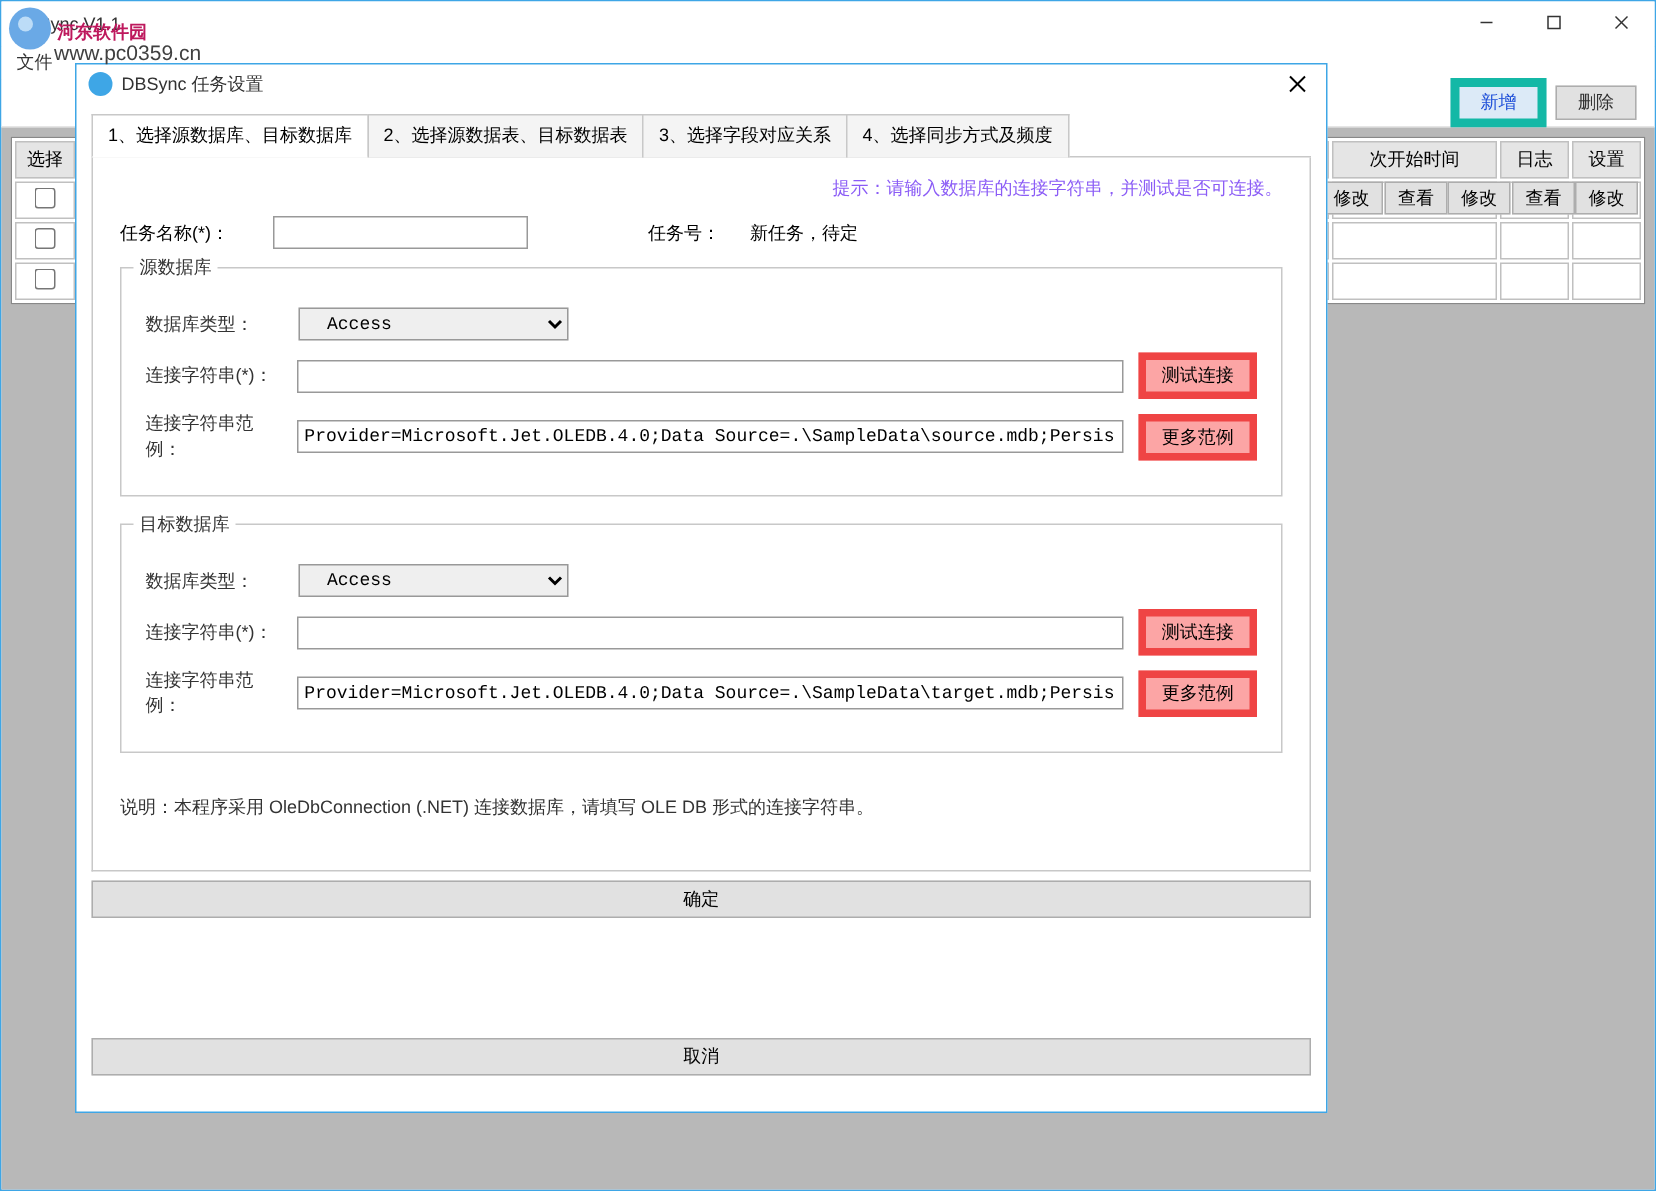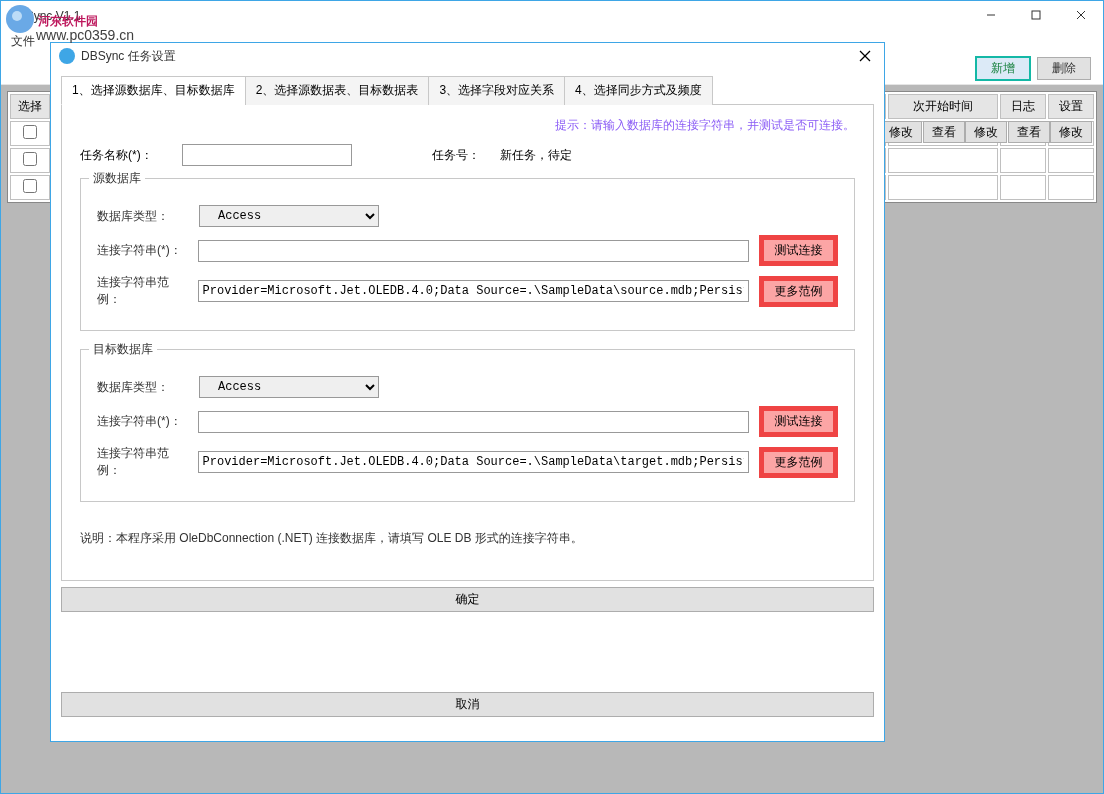--- a/index.html
+++ b/index.html
@@ -15,21 +15,21 @@
 
 .mainwin { position: absolute; inset: 0; border: 1px solid #3ea6e6; background: #fff; display:flex; flex-direction:column;}
 .titlebar-main { height: 30px; background: #fff; display: flex; align-items: center; padding: 0 8px; position: relative; }
 .titlebar-main .title { color: #333; }
 .titlebar-main .winbtns { position: absolute; right: 0; top: 0; display: flex; }
 .winbtn { width: 45px; height: 28px; display: flex; align-items: center; justify-content: center; color: #555; }
 .winbtn svg { width: 10px; height: 10px; }
 
 .menubar { height: 22px; background: #fff; padding: 2px 10px; color: #333; }
 .toolbar { height: 32px; background: #fff; display: flex; justify-content: flex-end; align-items: center; padding: 0 12px; gap: 6px; border-bottom:1px solid #e5e5e5;}
-.btn-blue { border: 2px solid #14b8a6; background: #dceaf7; color: #15803d; padding: 2px 14px; cursor: pointer; }
+.btn-blue { border: 6px solid #14b8a6; background: #dceaf7; color: #1d4ed8; padding: 2px 14px; cursor: pointer; }
 .btn-plain { border: 1px solid #adadad; background: #e1e1e1; color: #333; padding: 2px 14px; cursor: pointer; }
 
 
 .gridwrap { flex: 1; background: #b8b8b8; padding: 6px; position: relative; }
 .grid { background: #fff; border: 1px solid #888; width: 100%; }
 .grid th, .grid td { border: 1px solid #c0c0c0; padding: 3px 6px; background: #e5e5e5; text-align: center; font-weight: normal; height: 22px;}
 .grid td { background: #fff; }
 .grid .selcol { width: 40px; }
 .grid input[type=checkbox]{ width:14px; height:14px;}
 .rowbtns { position: absolute; right: 11px; top: 36px; display: flex; flex-direction: row; gap: 1px; }

